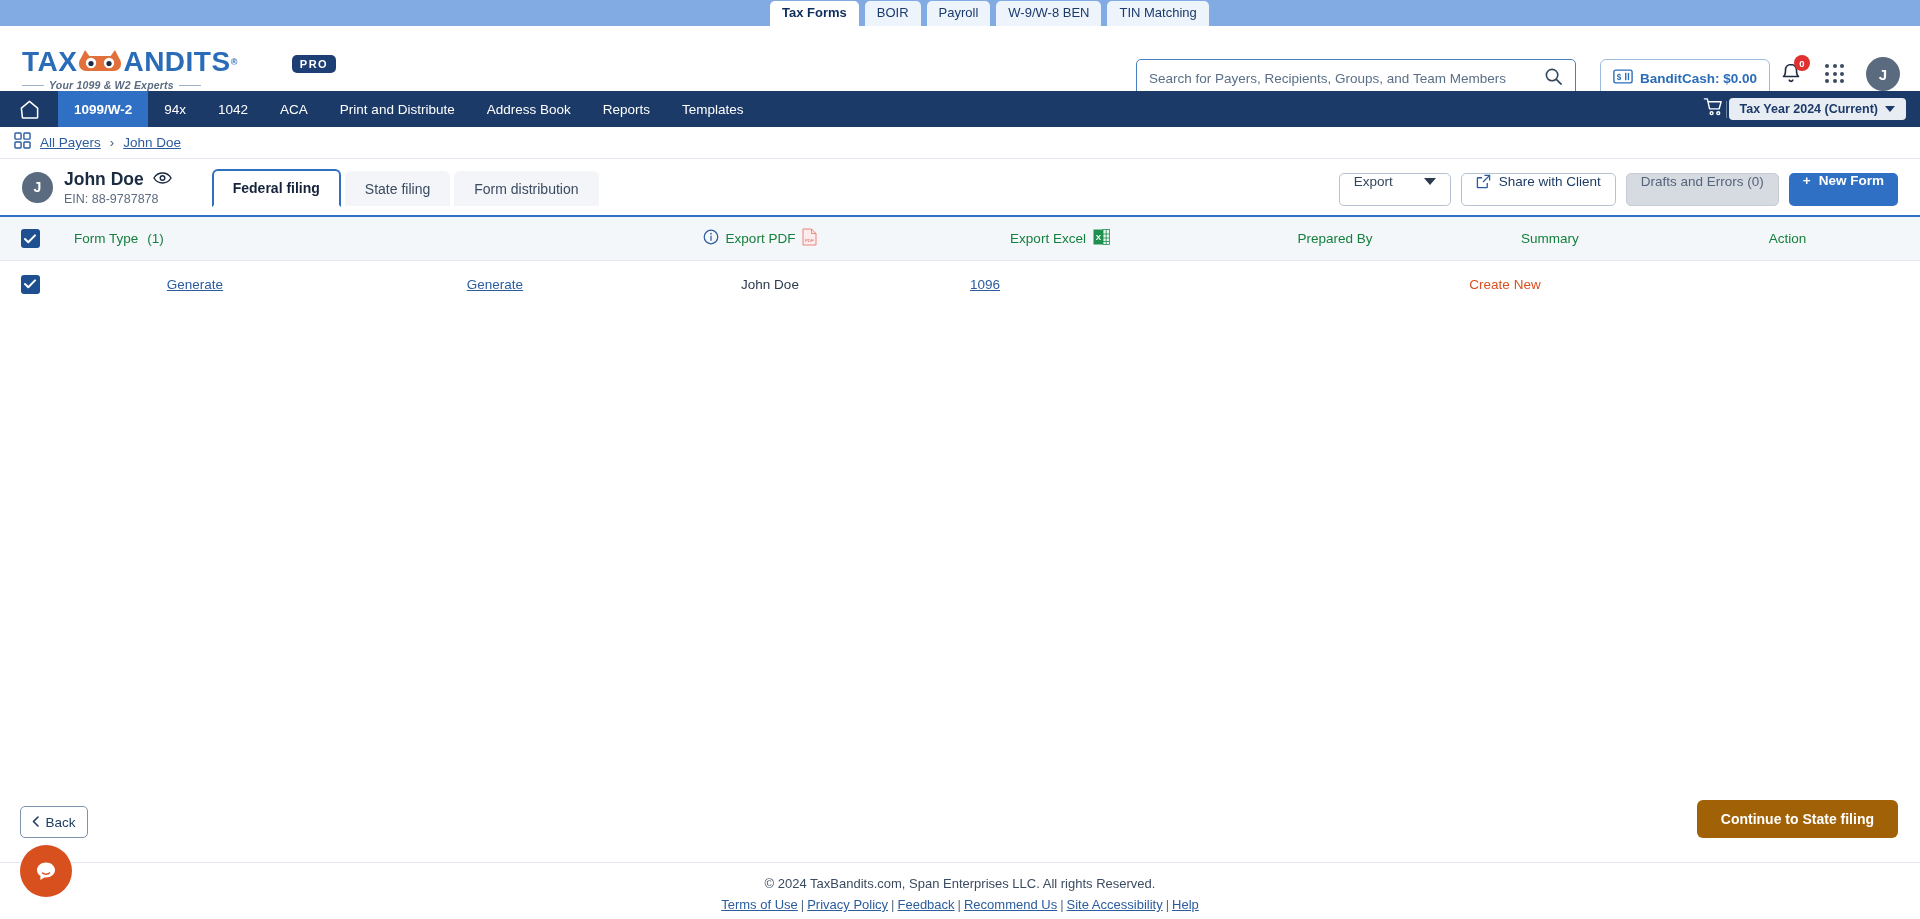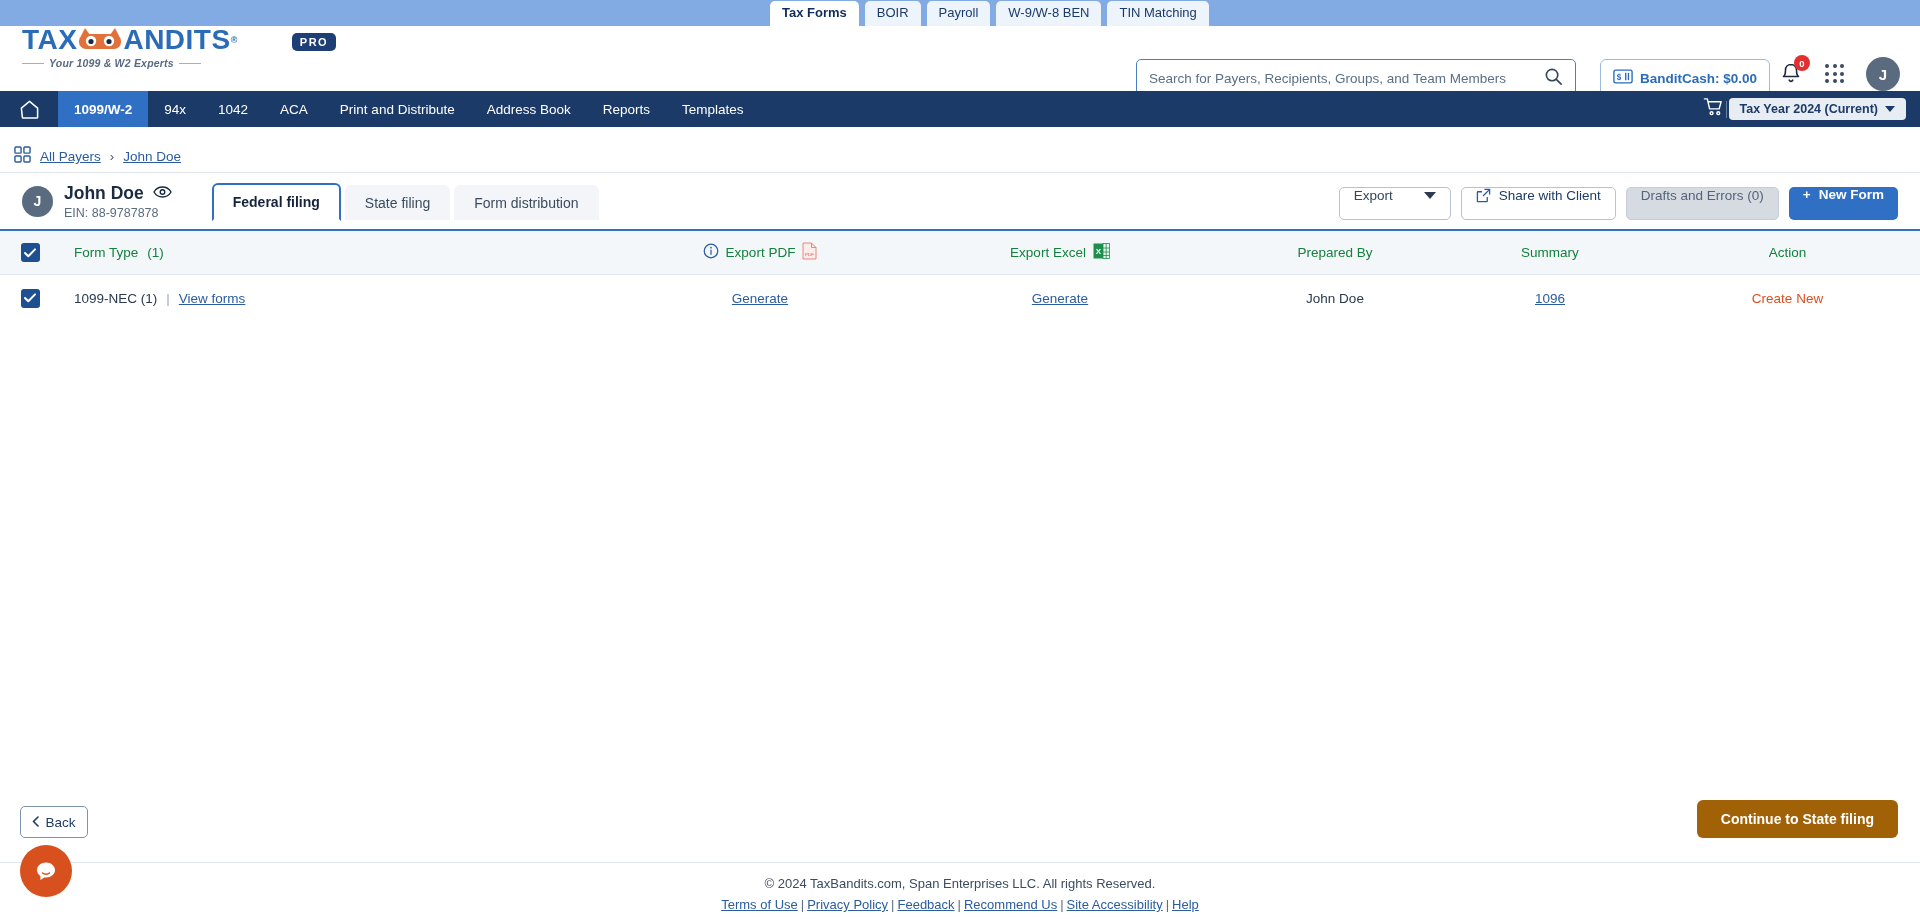--- a/index.html
+++ b/index.html
@@ -29,21 +29,21 @@
     white-space: nowrap;
     cursor: pointer;
   }
   .ptab.active { background: #ffffff; color: #0f2d5c; font-weight: 600; }
 
   
   .header {
     height: 65px;
     background: #ffffff;
     display: flex;
-    align-items: flex-start;
+    align-items: flex-end;
     padding: 0 22px;
     position: relative;
   }
   .logo-wrap { display: flex; align-items: center; gap: 9px; }
   .logo-text { position: relative; }
   .logo-main {
     font-size: 28px; font-weight: 800; letter-spacing: .5px;
     color: #2b6cb8; line-height: 1; display: flex; align-items: center;
   }
   .logo-main .mask { display: inline-block; width: 46px; height: 22px; position: relative; }
@@ -116,21 +116,21 @@
   .nav-sep { width: 1px; height: 17px; background: #69809f; }
   .tax-year {
     background: #e8edf4; color: #1b3a68; font-size: 12.5px; font-weight: 600;
     border-radius: 4px; padding: 4px 11px; display: flex; align-items: center; gap: 7px;
     cursor: pointer;
   }
 
   
   .crumbbar {
     height: 32px; display: flex; align-items: center; gap: 9px;
-    padding: 0 14px; border-bottom: 1px solid #e3e8ee; background: #fff; margin-top: 14px;
+    padding: 0 14px; border-bottom: 1px solid #e3e8ee; background: #fff;
   }
   .crumb-link {
     color: #2b5c9e; font-size: 13.5px; text-decoration: underline; cursor: pointer;
   }
   .crumb-sep { color: #4a5c72; font-size: 13px; }
 
   
   .payerbar {
     height: 58px; display: flex; align-items: center;
     padding: 0 22px; background: #fff; position: relative;
@@ -451,25 +451,20 @@
 </div>
 
 <div class="trow">
   <div class="c-check">
     <span class="cbox">
       <svg width="12" height="10" viewBox="0 0 12 10">
           <path d="M1 5 L4.3 8.3 L11 1.4" fill="none" stroke="#fff" stroke-width="2" stroke-linecap="round" stroke-linejoin="round"></path>
         </svg>
     </span>
   </div>
-  <div class="c-type">
-    <span>1099-NEC (1)</span>
-    <span class="divider-pipe">|</span>
-    <span class="link-blue">View forms</span>
-  </div>
   <div class="c-pdf">
     <span class="link-blue">Generate</span>
   </div>
   <div class="c-xls">
     <span class="link-blue">Generate</span>
   </div>
   <div class="c-prep">John Doe</div>
   <div class="c-sum">
     <span class="link-blue">1096</span>
   </div>

